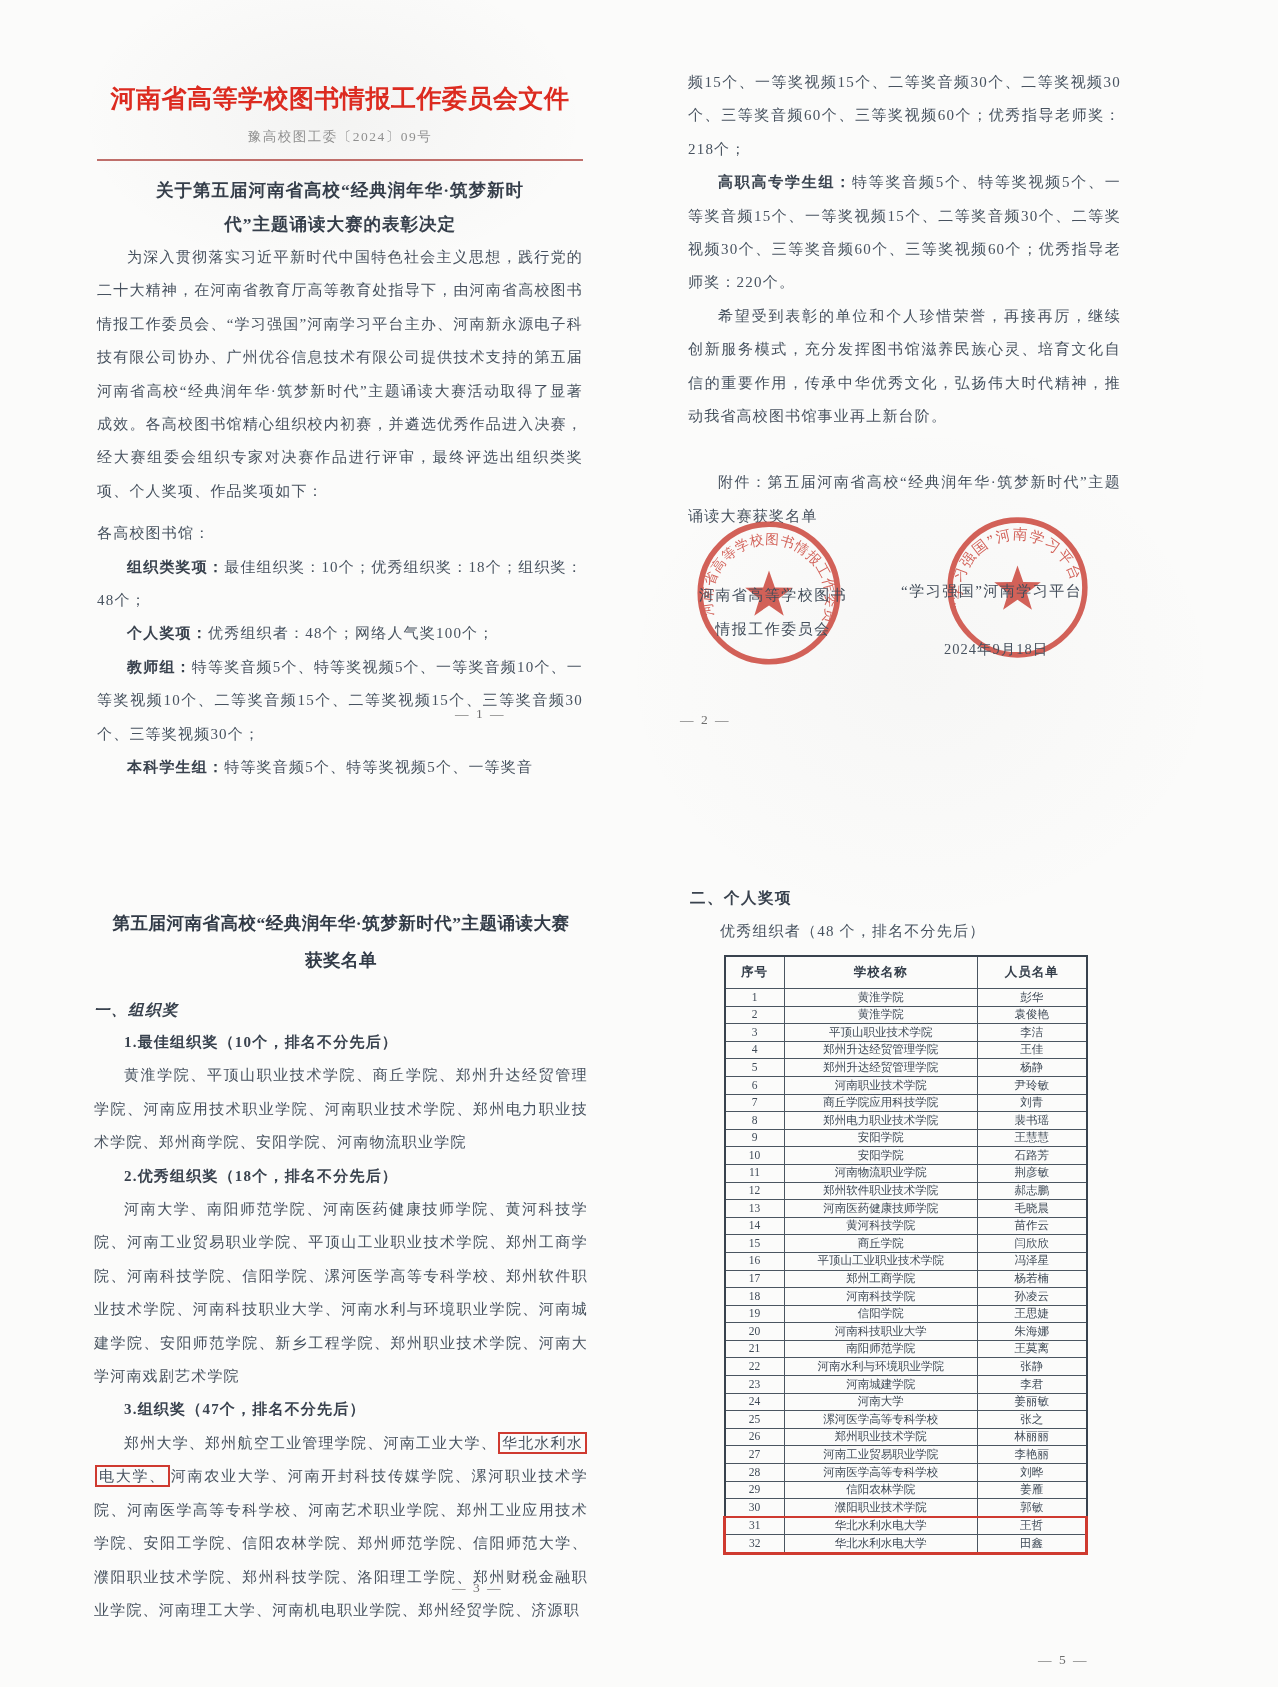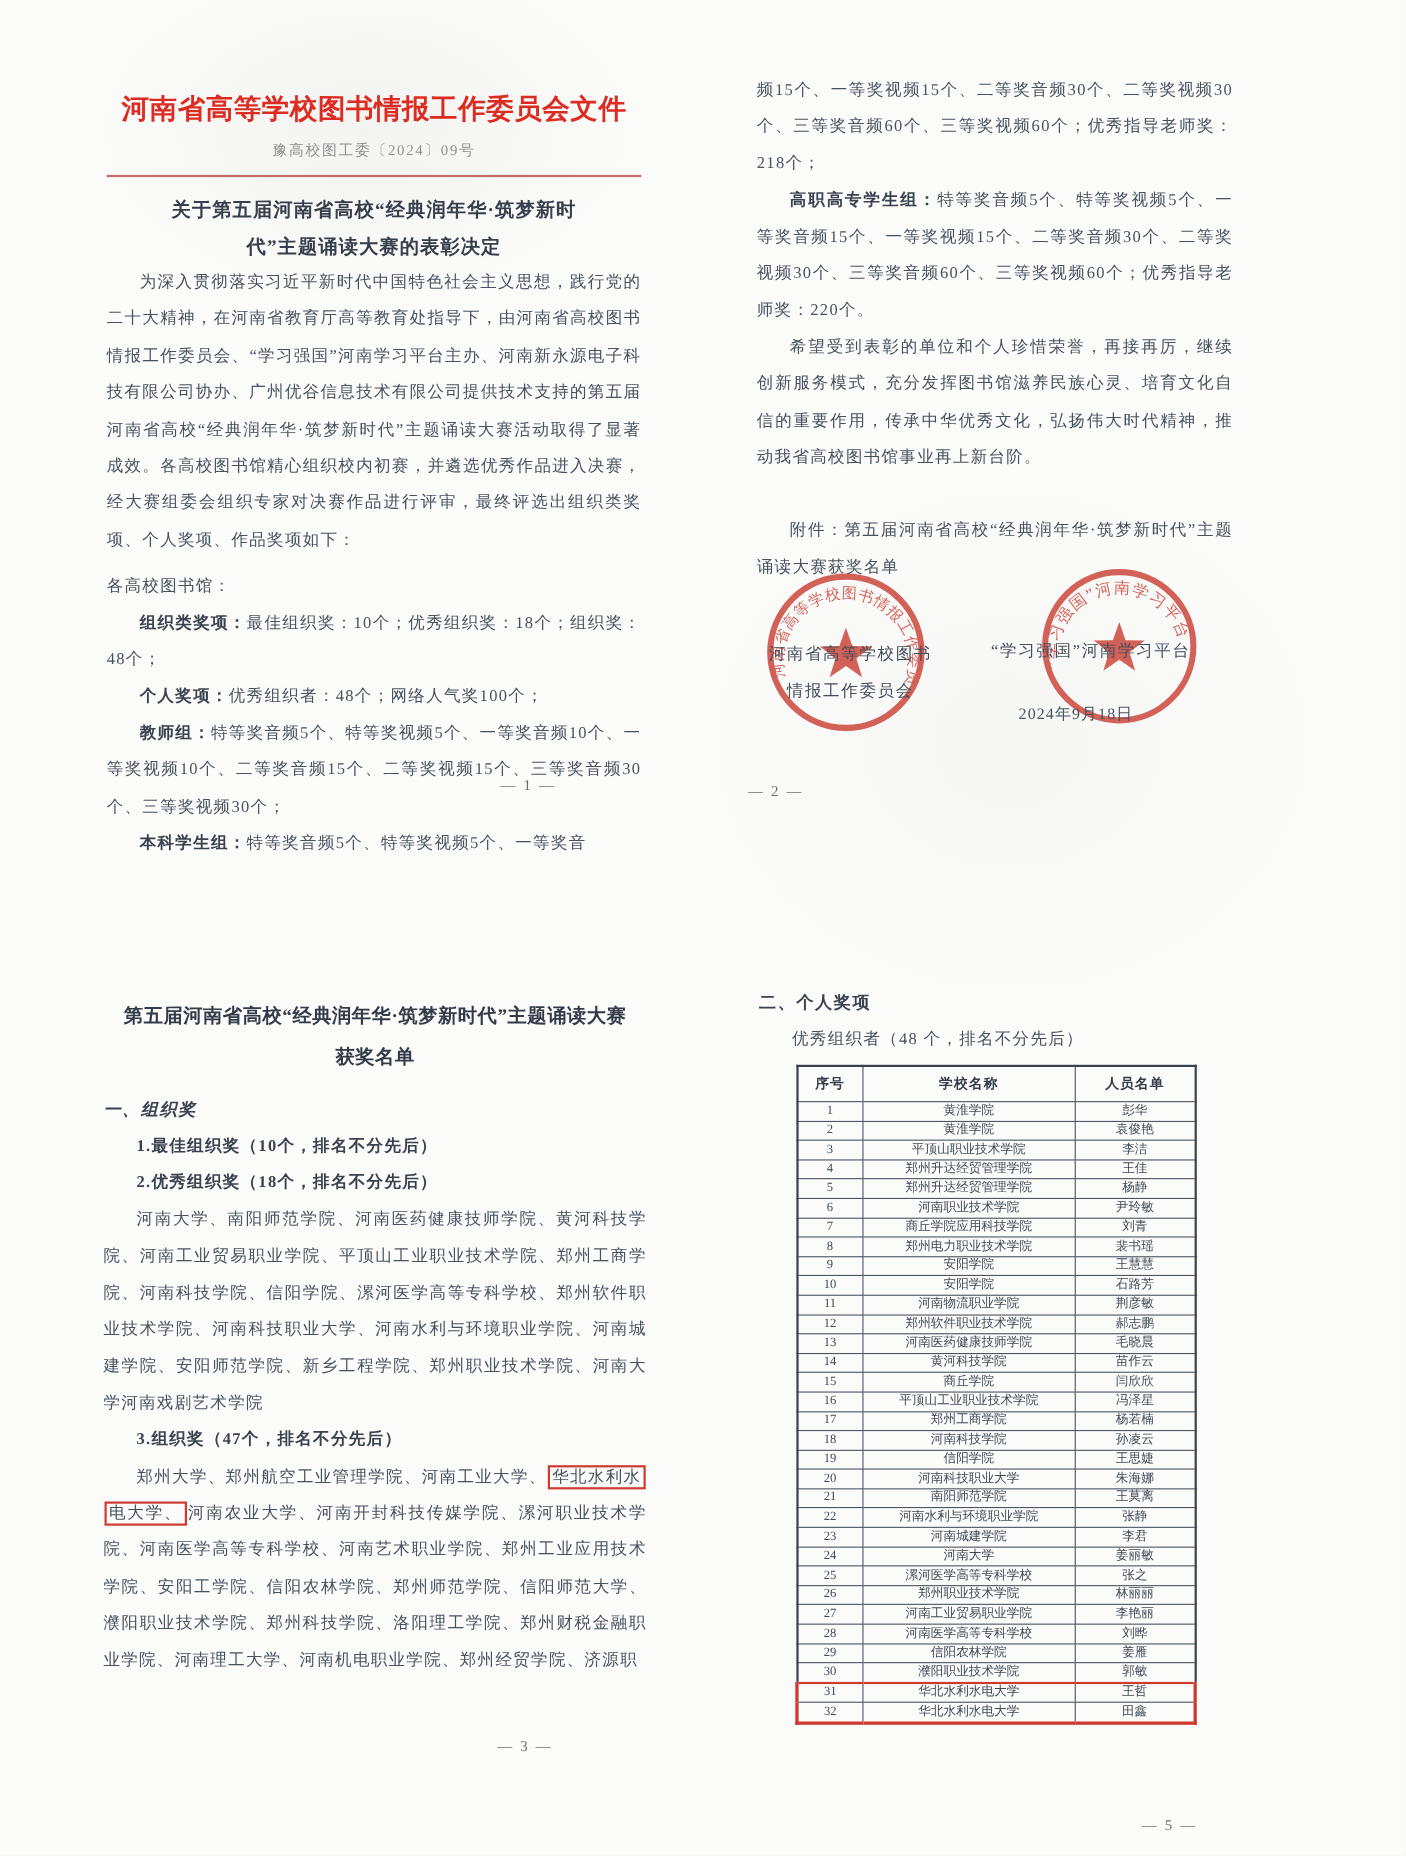--- a/index.html
+++ b/index.html
@@ -34,30 +34,30 @@
   .footer3{left:452px;top:1580px;}
   .footer5{left:1038px;top:1652px;}
 
   
   .stamp{position:absolute;opacity:0.78;}
   .stamp-left{left:6px;top:452px;width:150px;height:150px;}
   .stamp-right{left:256px;top:448px;width:147px;height:147px;}
   .sig{position:absolute;font-size:15px;color:#434e5b;letter-spacing:1.5px;z-index:2;}
   .sig-left{left:0px;top:512px;width:170px;text-align:center;line-height:34px;}
   .sig-right{left:213px;top:516px;white-space:nowrap;}
-  .sig-date{position:absolute;left:238px;top:574px;font-size:14.5px;color:#47525f;letter-spacing:1px;z-index:2;}
+  .sig-date{position:absolute;left:256px;top:574px;font-size:14.5px;color:#47525f;letter-spacing:1px;z-index:2;}
 
   
   .p3-title{margin:60px 0 0 0;font-size:17.5px;font-weight:700;color:#323b47;text-align:center;line-height:37px;letter-spacing:0.5px;}
   .sec-head{margin:14px 0 0 0;font-size:15.5px;font-weight:700;color:#39424e;line-height:33px;letter-spacing:1.5px;font-style:italic;}
   .sub-head{margin:0;font-size:15px;font-weight:700;color:#39424e;line-height:33.4px;letter-spacing:1.2px;text-indent:2em;}
   .redbox{border:2px solid #cf3a30;padding:1px 2px;margin:0 1px;}
 
   
-  .p5-sec{margin:21px 0 0 0;font-size:15.5px;font-weight:700;color:#39424e;letter-spacing:1.5px;}
+  .p5-sec{margin:8px 0 0 0;font-size:15.5px;font-weight:700;color:#39424e;letter-spacing:1.5px;}
   .p5-sub{margin:13px 0 0 0;font-size:15px;color:#47525f;letter-spacing:1.2px;text-indent:2em;}
   table.awards{margin:14px 0 0 33px;border-collapse:collapse;width:365px;border:2px solid #39434e;}
   table.awards th{border:1px solid #4a5560;font-size:12.5px;font-weight:700;color:#333d49;height:29px;letter-spacing:1px;}
   table.awards td{border:1px solid #4a5560;font-size:11.5px;color:#3f4a57;height:16.6px;line-height:1;text-align:center;padding:0 2px;}
   table.awards col.c1{width:60px;} table.awards col.c2{width:195px;} table.awards col.c3{width:110px;}
   tr.hl td:first-child{border-left:3px solid #cf3a30;}
   tr.hl td:last-child{border-right:3px solid #cf3a30;}
   tr.hl-first td{border-top:2.5px solid #cf3a30;}
   tr.hl-last td{border-bottom:3px solid #cf3a30;}
 </style>
@@ -104,20 +104,21 @@
     <div class="sig sig-left"><span>河南省高等学校图书</span><br><span>情报工作委员会</span></div>
     <div class="sig sig-right">“学习强国”河南学习平台</div>
     <div class="sig-date">2024年9月18日</div>
   </section>
   <div class="footer footer2">— 2 —</div>
 
   <section class="page page3">
     <h2 class="p3-title"><span>第五届河南省高校“经典润年华·筑梦新时代”主题诵读大赛</span><br><span>获奖名单</span></h2>
     <p class="sec-head">一、组织奖</p>
     <p class="sub-head">1.最佳组织奖（10个，排名不分先后）</p>
+    <p class="body-p">黄淮学院、平顶山职业技术学院、商丘学院、郑州升达经贸管理学院、河南应用技术职业学院、河南职业技术学院、郑州电力职业技术学院、郑州商学院、安阳学院、河南物流职业学院</p>
     <p class="sub-head">2.优秀组织奖（18个，排名不分先后）</p>
     <p class="body-p">河南大学、南阳师范学院、河南医药健康技师学院、黄河科技学院、河南工业贸易职业学院、平顶山工业职业技术学院、郑州工商学院、河南科技学院、信阳学院、漯河医学高等专科学校、郑州软件职业技术学院、河南科技职业大学、河南水利与环境职业学院、河南城建学院、安阳师范学院、新乡工程学院、郑州职业技术学院、河南大学河南戏剧艺术学院</p>
     <p class="sub-head">3.组织奖（47个，排名不分先后）</p>
     <p class="body-p"><span>郑州大学、郑州航空工业管理学院、河南工业大学、</span><span class="redbox">华北水利水</span><span class="redbox">电大学、</span><span>河南农业大学、河南开封科技传媒学院、漯河职业技术学院、河南医学高等专科学校、河南艺术职业学院、郑州工业应用技术学院、安阳工学院、信阳农林学院、郑州师范学院、信阳师范大学、濮阳职业技术学院、郑州科技学院、洛阳理工学院、郑州财税金融职业学院、河南理工大学、河南机电职业学院、郑州经贸学院、济源职</span></p>
   </section>
   <div class="footer footer3">— 3 —</div>
 
   <section class="page page5">
     <p class="p5-sec">二、个人奖项</p>
     <p class="p5-sub">优秀组织者（48 个，排名不分先后）</p>

